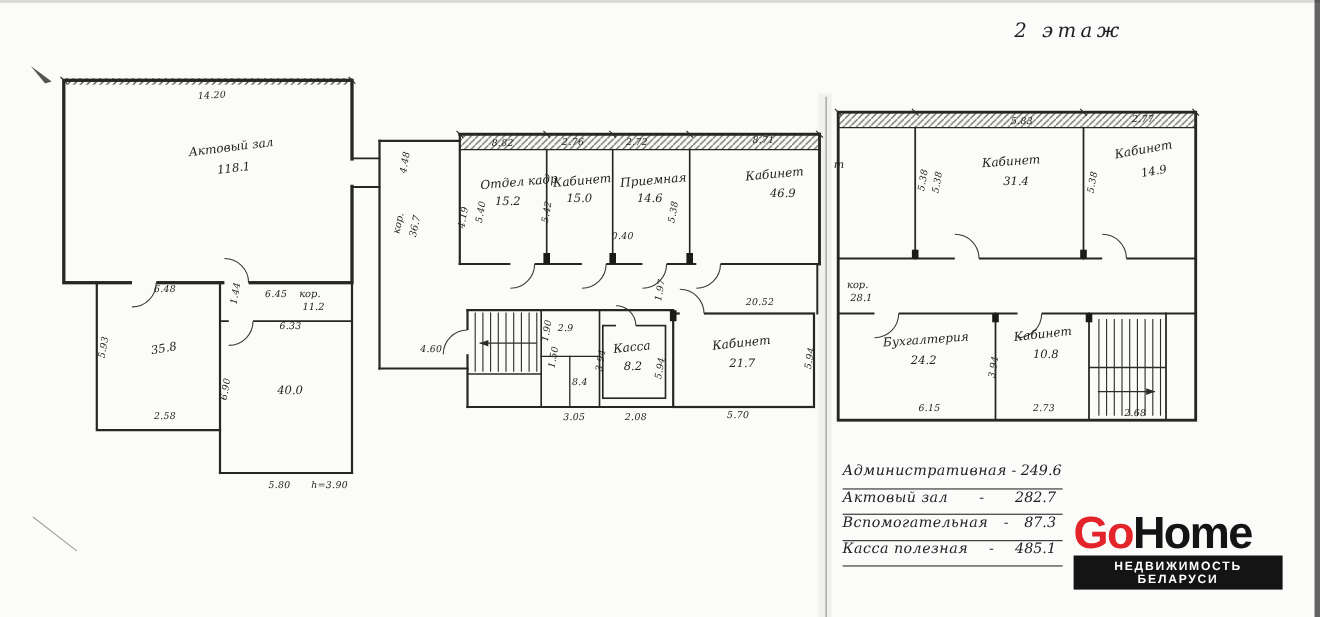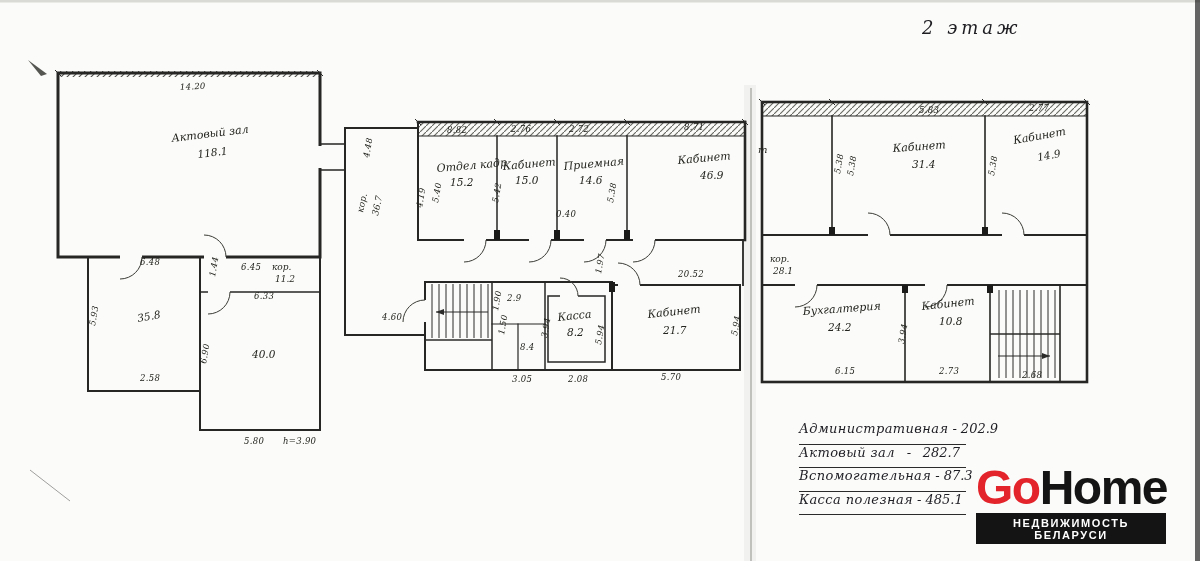--- a/index.html
+++ b/index.html
@@ -15,29 +15,29 @@
   text.sm    { font-size:9px; }
   text.rname { font-size:11px; }
   text.floor { font-size:18px; letter-spacing:4px; fill:#1d1d22; }
   text.frag  { font-size:10px; }
 
   
   .summary { position:absolute; left:766px; top:421px; width:200px;
              font-family:"DejaVu Serif", serif; font-style:italic;
              font-size:13px; color:#1d1d24; }
   .summary-row { display:flex; align-items:baseline; gap:4px; height:23.5px;
-                 border-bottom:1.3px solid #2b2b2b;margin-left:33px; }
+                 border-bottom:1.3px solid #2b2b2b; }
   .summary-row .lbl { white-space:nowrap; letter-spacing:.4px; }
   .summary-row .sep { flex:1; text-align:center; }
   .summary-row .val { padding-right:6px; }
 
   
   .logo { position:absolute; left:976px; top:462px; width:190px; }
   .logo-text { font-family:"Liberation Sans", sans-serif; font-weight:bold;
-               font-size:48px; letter-spacing:-1.5px; line-height:1.08;
+               font-size:41px; letter-spacing:-1.5px; line-height:1.08;
                color:var(--logo-text,#141414); }
   .logo-text .go { color:var(--logo-accent,#e3242b); }
   .logo-bar { background:var(--logo-bar,#141414); color:var(--logo-bar-text,#ffffff);
               font-family:"Liberation Sans", sans-serif; font-weight:bold;
               font-size:11px; letter-spacing:1.6px; text-align:center;
               padding:4px 0 3px; margin-top:-1px; }
 </style>
 </head>
 <body>
 
@@ -247,21 +247,21 @@
       <text class="dim" x="835" y="374">6.15</text>
       <text class="dim" x="939" y="374">2.73</text>
       <text class="dim" x="1022" y="378">2.68</text>
     </g>
   </svg>
 
   <div class="summary">
     <div class="summary-row">
       <span class="lbl">Административная</span>
       <span class="sep">-</span>
-      <span class="val">202.9</span>
+      <span class="val">249.6</span>
     </div>
     <div class="summary-row">
       <span class="lbl">Актовый зал</span>
       <span class="sep">-</span>
       <span class="val">282.7</span>
     </div>
     <div class="summary-row">
       <span class="lbl">Вспомогательная</span>
       <span class="sep">-</span>
       <span class="val">87.3</span>

